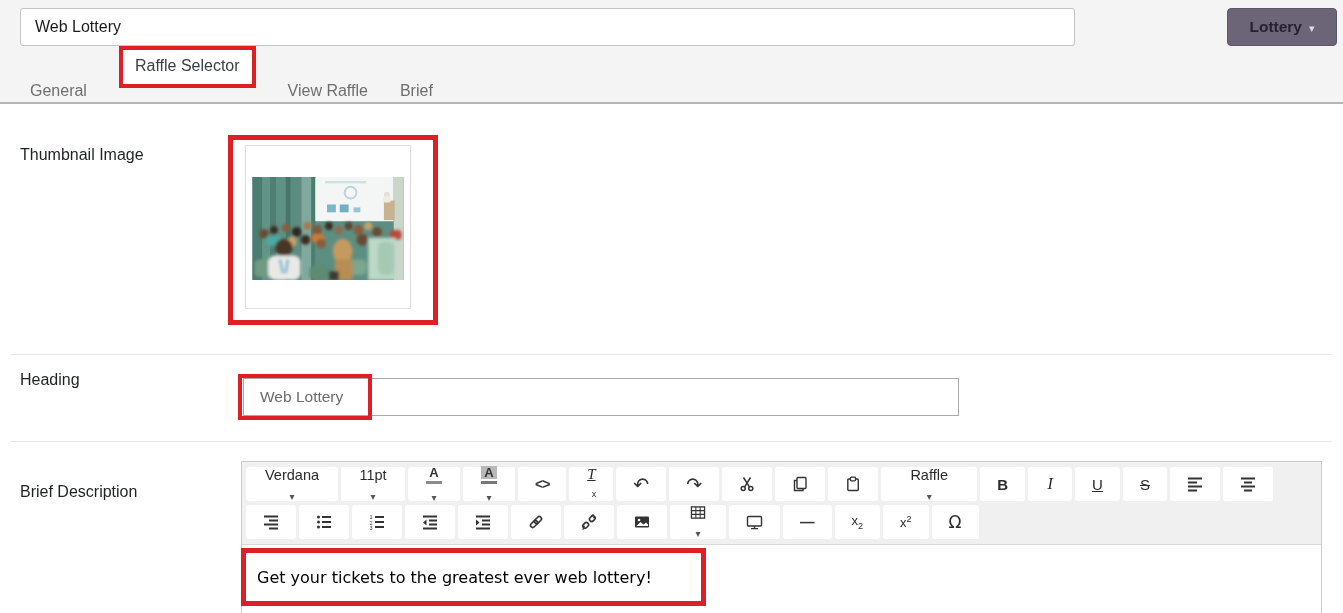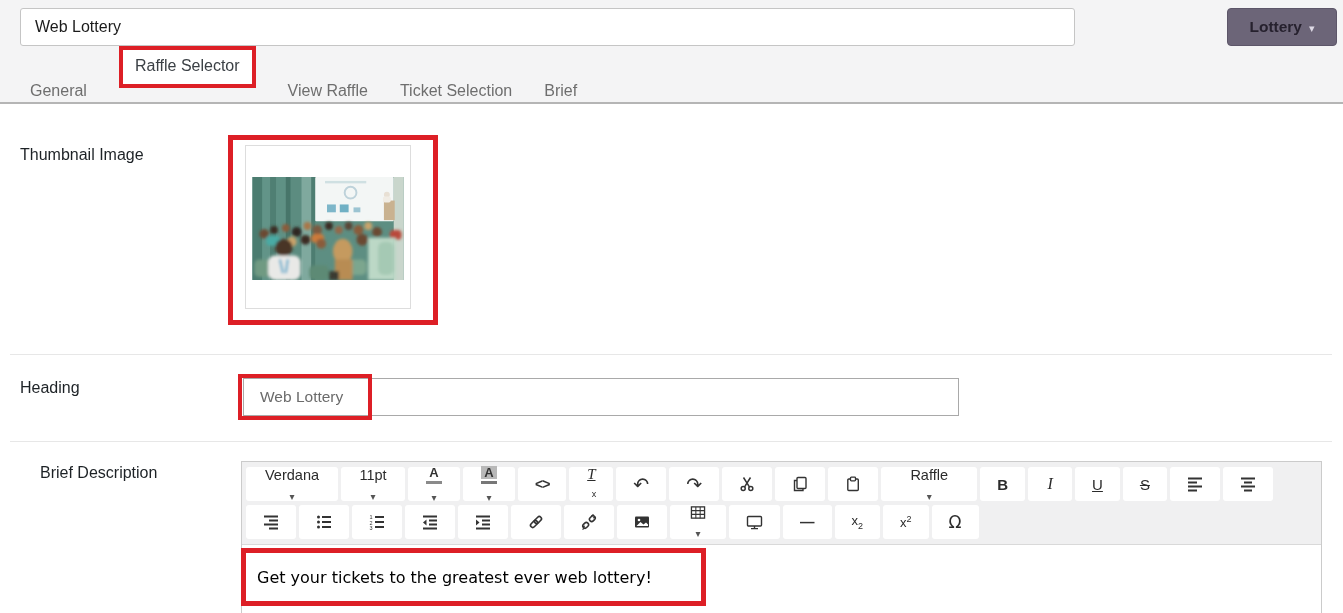--- a/index.html
+++ b/index.html
@@ -107,21 +107,20 @@
 <div class="topband">
   <input class="title-input" type="text" value="Web Lottery" style="">
   <div class="actions-btn">
     <span class="lbl">Lottery</span>
     <span class="caret">▾</span>
   </div>
   <div class="tabs">
     <div class="tab">General</div>
     <div class="tab active">Raffle Selector</div>
     <div class="tab">View Raffle</div>
-    <div class="tab">Ticket Selection</div>
     <div class="tab">Brief</div>
   </div>
 </div>
 
 <div class="field-label" style="top:146px;">Thumbnail Image</div>
 
 <div class="anno-box anno-thumb">
   <div class="thumb-card">
     <div class="thumb-photo">
       <svg width="152" height="103" viewBox="0 0 154 105" xmlns="http://www.w3.org/2000/svg">
@@ -200,26 +199,26 @@
           <ellipse cx="92" cy="76" rx="10" ry="13" fill="#c59a5f"></ellipse>
           <rect x="84" y="84" width="18" height="21" fill="#b88c52"></rect>
           <rect x="78" y="96" width="10" height="9" fill="#3b3b33"></rect>
         </g>
       </svg>
     </div>
   </div>
 </div>
 
 <div class="divider" style="top:354px;"></div>
-<div class="field-label" style="top:379px;">Heading</div>
+<div class="field-label" style="top:371px;">Heading</div>
 <input class="heading-input" type="text" value="Web Lottery" style="">
 <div class="anno-box anno-heading"></div>
 <div class="divider" style="top:441px;"></div>
 
-<div class="field-label" style="top:464px;margin-left:20px;">Brief Description</div>
+<div class="field-label" style="top:483px;">Brief Description</div>
 
 <div class="editor">
   <div class="toolbar">
 
     <div class="tb-row">
       <div class="tb-btn" style="min-width:92px">
         <span>Verdana</span>
         <span class="caret">▾</span>
       </div>
       <div class="tb-btn" style="min-width:64px">

